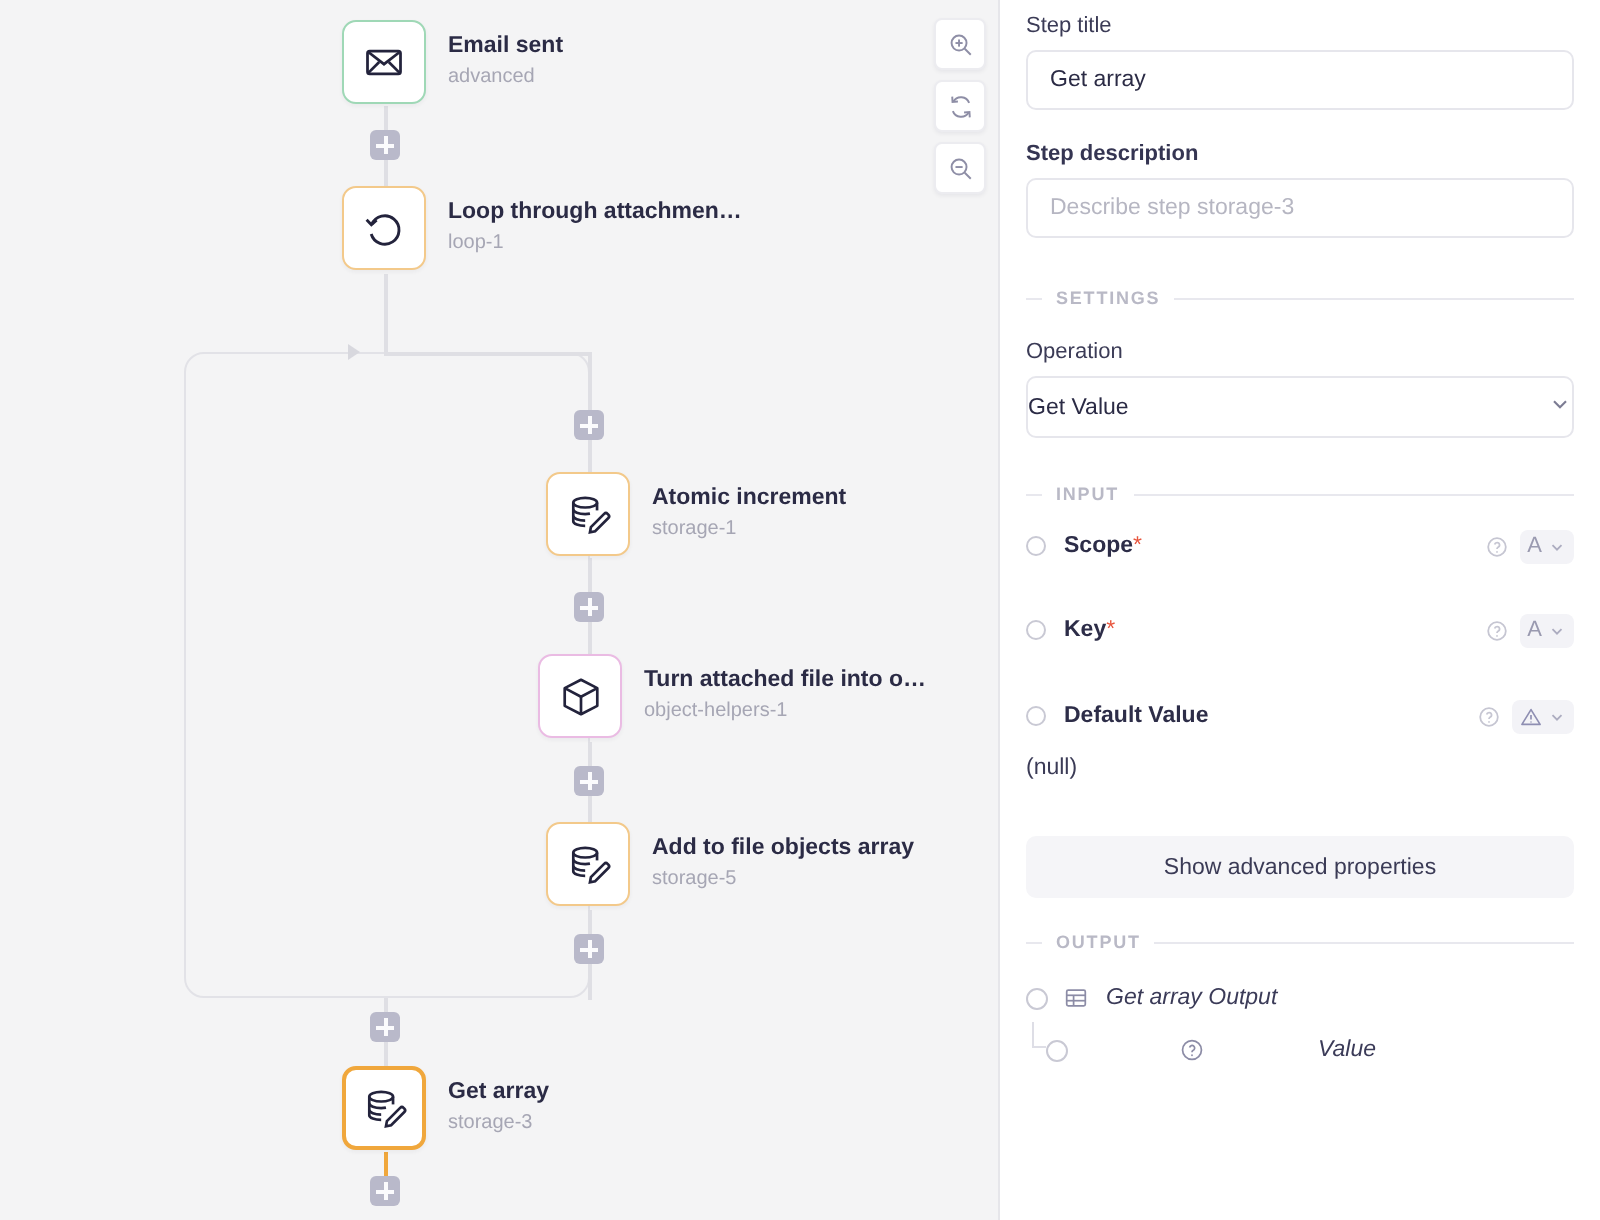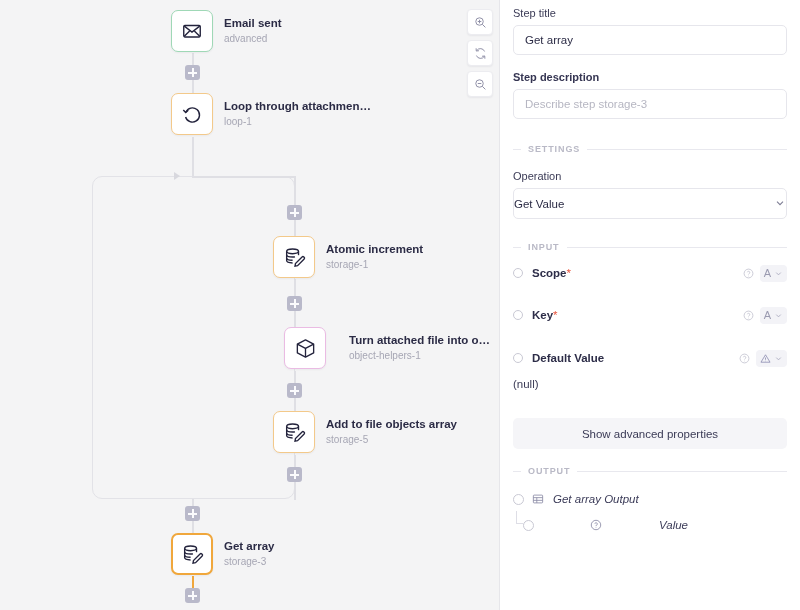--- a/index.html
+++ b/index.html
@@ -307,21 +307,21 @@
           <path d="M3.8 12.4c0 1.4 2.8 2.5 6.2 2.5"></path>
           <path d="M19.9 11.4 13 18.3l-.5 2.7 2.7-.5 6.9-6.9a1.3 1.3 0 0 0 0-1.8l-.4-.4a1.3 1.3 0 0 0-1.8 0z"></path>
         </svg>
       </div>
       <div class="node-text">
         <div class="node-title">Atomic increment</div>
         <div class="node-sub">storage-1</div>
       </div>
     </div>
 
-    <div class="node" style="left:284px; top:327px;gap:12px;">
+    <div class="node" style="left:269px; top:327px;">
       <div class="node-box pink">
         <svg width="23" height="23" viewBox="0 0 24 24" fill="none" stroke="#23233c" stroke-width="1.4" stroke-linejoin="round">
           <path d="M12 3 20.5 7.4v9.2L12 21 3.5 16.6V7.4z"></path>
           <path d="M3.5 7.4 12 11.9l8.5-4.5"></path>
           <path d="M12 11.9V21"></path>
         </svg>
       </div>
       <div class="node-text">
         <div class="node-title">Turn attached file into o…</div>
         <div class="node-sub">object-helpers-1</div>

